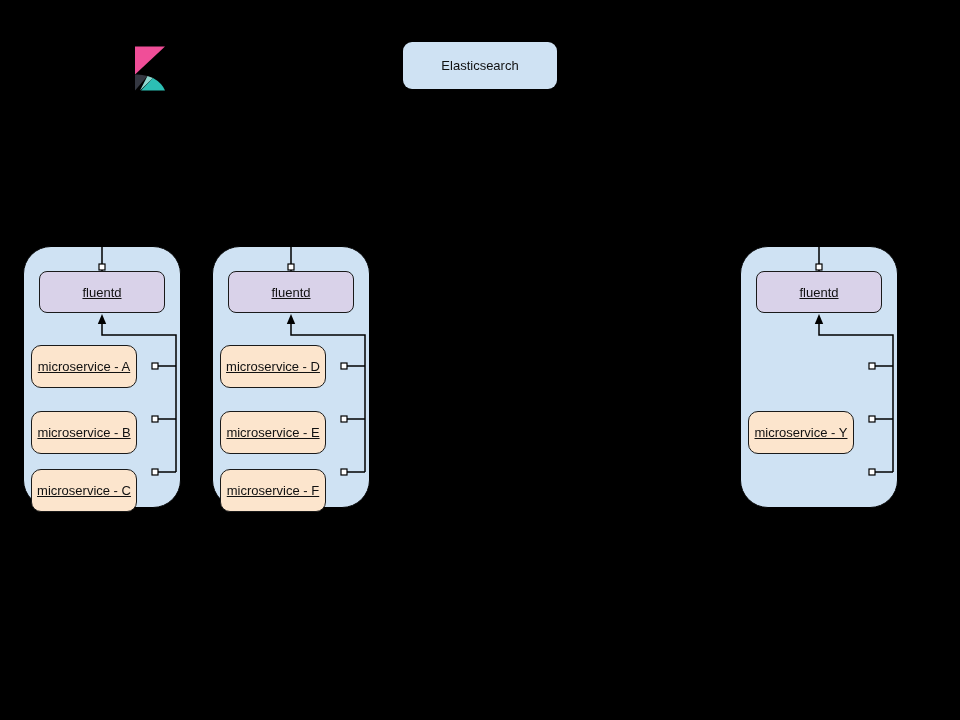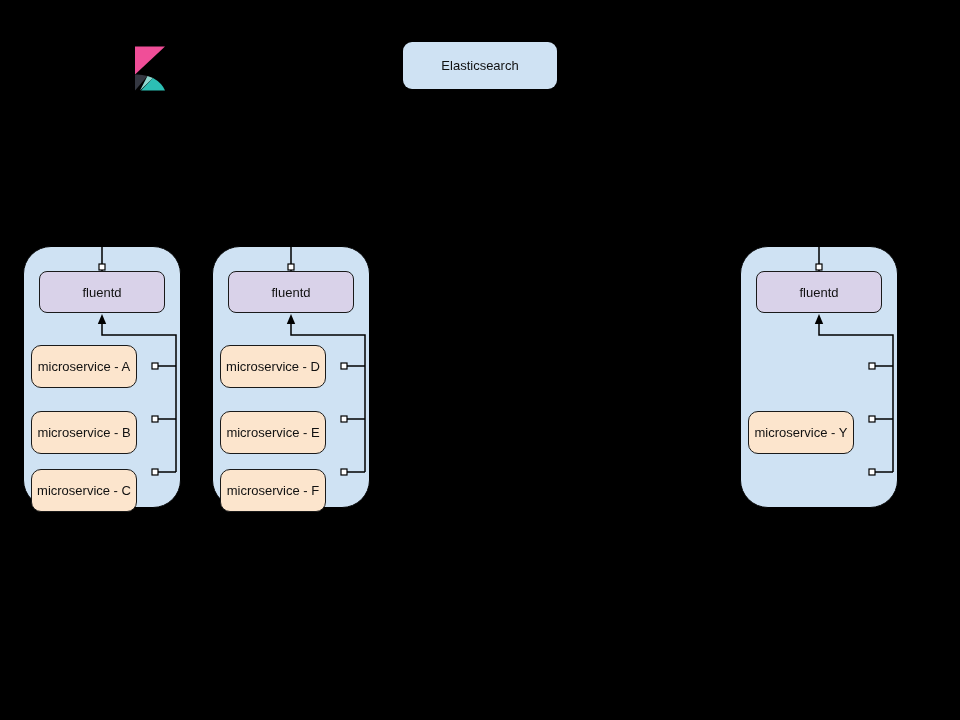--- a/index.html
+++ b/index.html
@@ -28,20 +28,21 @@
   .boxgrp { top: 246px; width: 158px; height: 262px; }
   .boxgrp.n1 { left: 23px; }
   .boxgrp.n2 { left: 212px; }
   .boxgrp.n3 { left: 740px; }
 
   .dbox {
     position: absolute; box-sizing: border-box;
     display: flex; align-items: center; justify-content: center;
     font-size: 13px; line-height: 1; color: #111;
     border: 1px solid #1a1a1a;
+    text-decoration: underline;
   }
   .fluentd {
     left: 16px; top: 25px; width: 126px; height: 42px;
     background: #d9d2e9; border-radius: 8px;
   }
   .ms {
     left: 8px; width: 106px; height: 43px;
     background: #fce5cd; border-radius: 10px;
   }
   .ms.m0 { top: 99px; }

